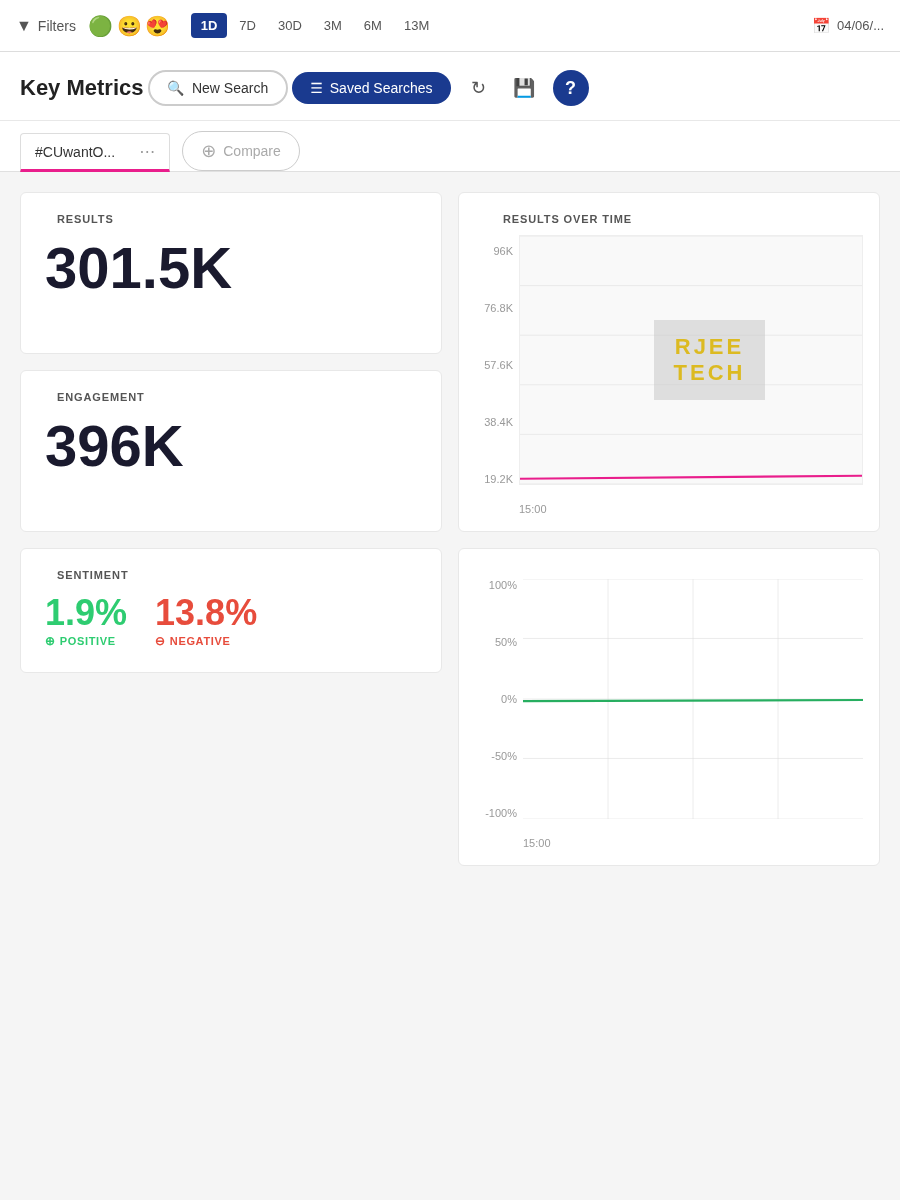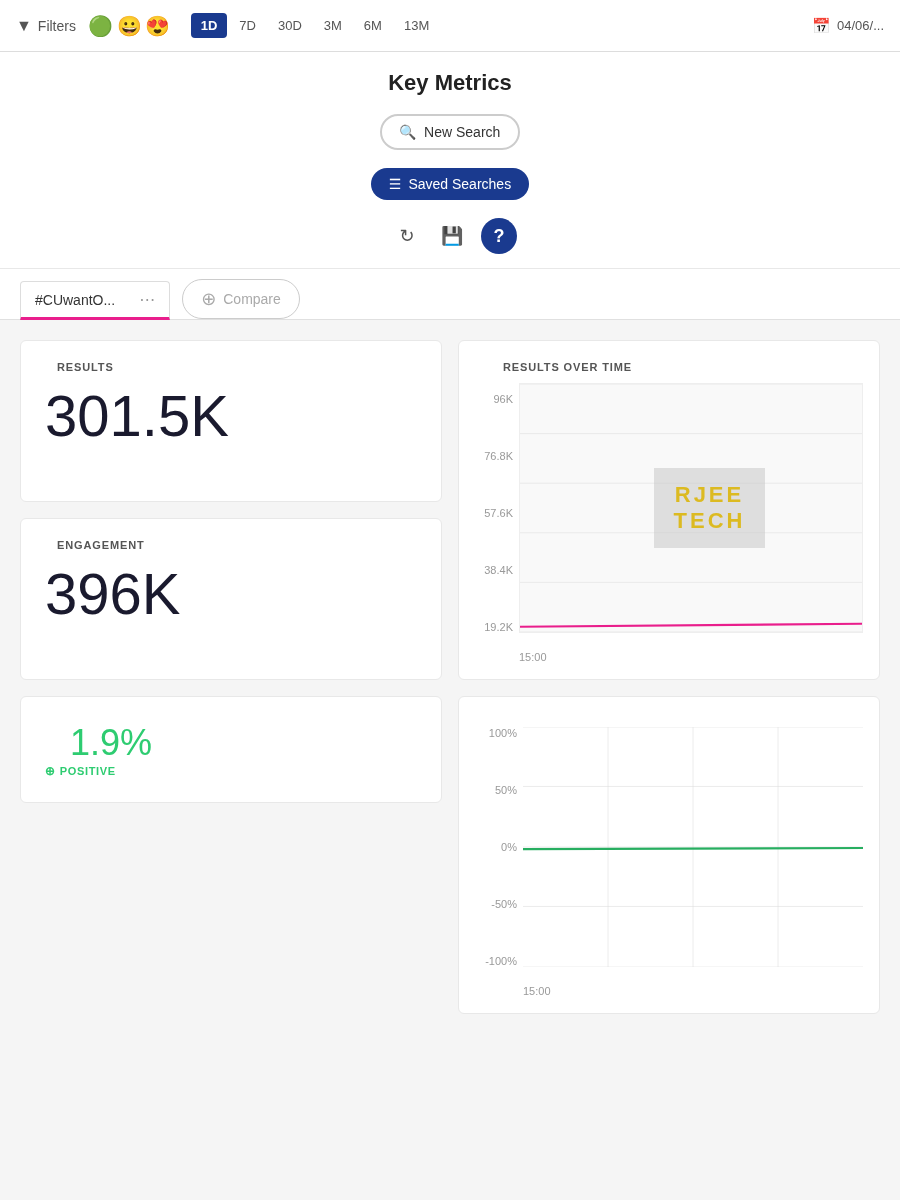--- a/index.html
+++ b/index.html
@@ -55,23 +55,22 @@
       font-size: 13px;
     }
     .calendar-icon { font-size: 15px; }
 
     
     .page-header {
       background: #fff;
       padding: 18px 20px 14px 20px;
       display: flex;
       align-items: center;
-      gap: 18px;
+      gap: 4px;
       border-bottom: 1px solid #e8e8e8;
-      flex-direction: column;
     }
     .page-title {
       font-size: 22px;
       font-weight: 700;
       color: #222;
     }
     .btn-new-search {
       display: flex;
       align-items: center;
       gap: 7px;
@@ -182,41 +181,40 @@
       font-size: 11px;
       font-weight: 700;
       color: #555;
       letter-spacing: 0.08em;
       text-transform: uppercase;
       margin-bottom: 14px;
       padding-left: 12px;
     }
     .metric-value {
       font-size: 58px;
-      font-weight: 400;
+      font-weight: 700;
       color: #1a1a2e;
       line-height: 1;
     }
 
     
     .sentiment-values {
       display: flex;
       gap: 28px;
       margin-top: 8px;
     }
     .sentiment-item {
       display: flex;
       flex-direction: column;
       align-items: flex-start;
     }
     .sentiment-pct {
       font-size: 36px;
-      font-weight: 400;
+      font-weight: 700;
       line-height: 1;
-      margin-left: 25px;
     }
     .sentiment-pct.positive { color: #2ecc71; }
     .sentiment-pct.negative { color: #e74c3c; }
     .sentiment-sub {
       display: flex;
       align-items: center;
       gap: 4px;
       font-size: 11px;
       font-weight: 600;
       letter-spacing: 0.06em;
@@ -461,26 +459,34 @@
       <div class="rot-x-label">15:00</div>
     </div>
   </div>
 
   <div class="metric-card card-engagement">
     <div class="metric-label">ENGAGEMENT</div>
     <div class="metric-value">396K</div>
   </div>
 
   <div class="metric-card card-sentiment">
+    <div class="metric-label">SENTIMENT</div>
     <div class="sentiment-values">
       <div class="sentiment-item">
         <div class="sentiment-pct positive">1.9%</div>
         <div class="sentiment-sub positive">
           <span class="dot-icon">⊕</span>
           <span>POSITIVE</span>
+        </div>
+      </div>
+      <div class="sentiment-item">
+        <div class="sentiment-pct negative">13.8%</div>
+        <div class="sentiment-sub negative">
+          <span class="dot-icon">⊖</span>
+          <span>NEGATIVE</span>
         </div>
       </div>
     </div>
   </div>
 
   <div class="chart-card card-nso">
     <div class="nso-chart">
       <div class="nso-y-labels">
         <span>100%</span>
         <span>50%</span>

